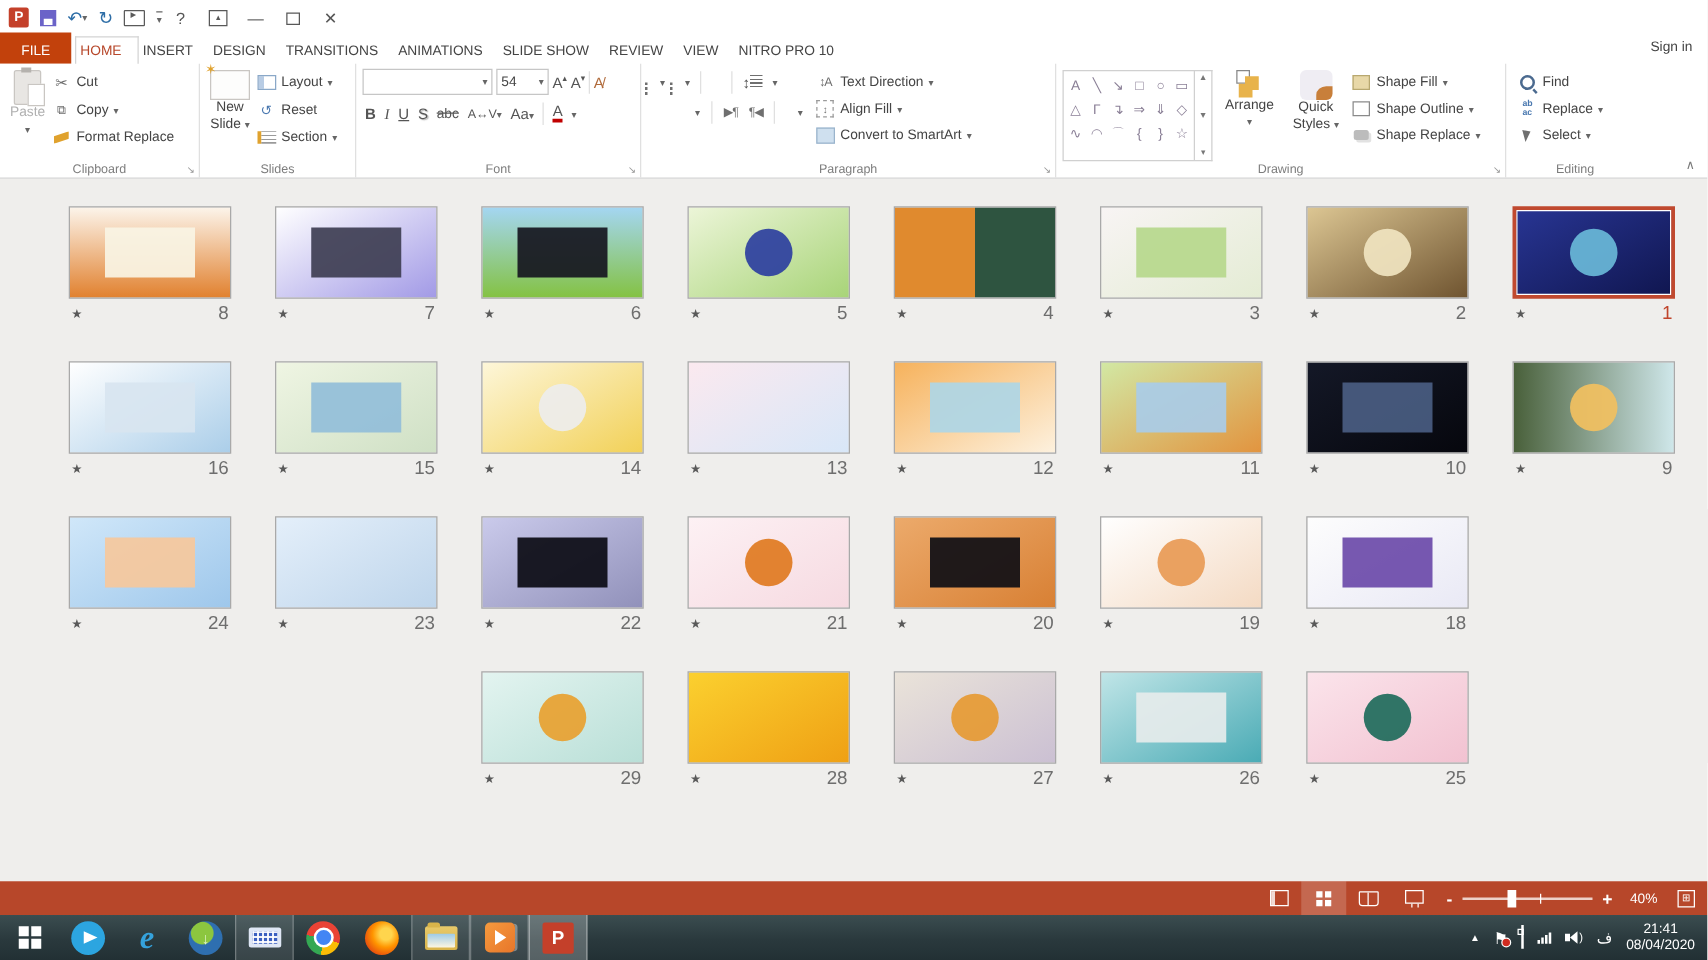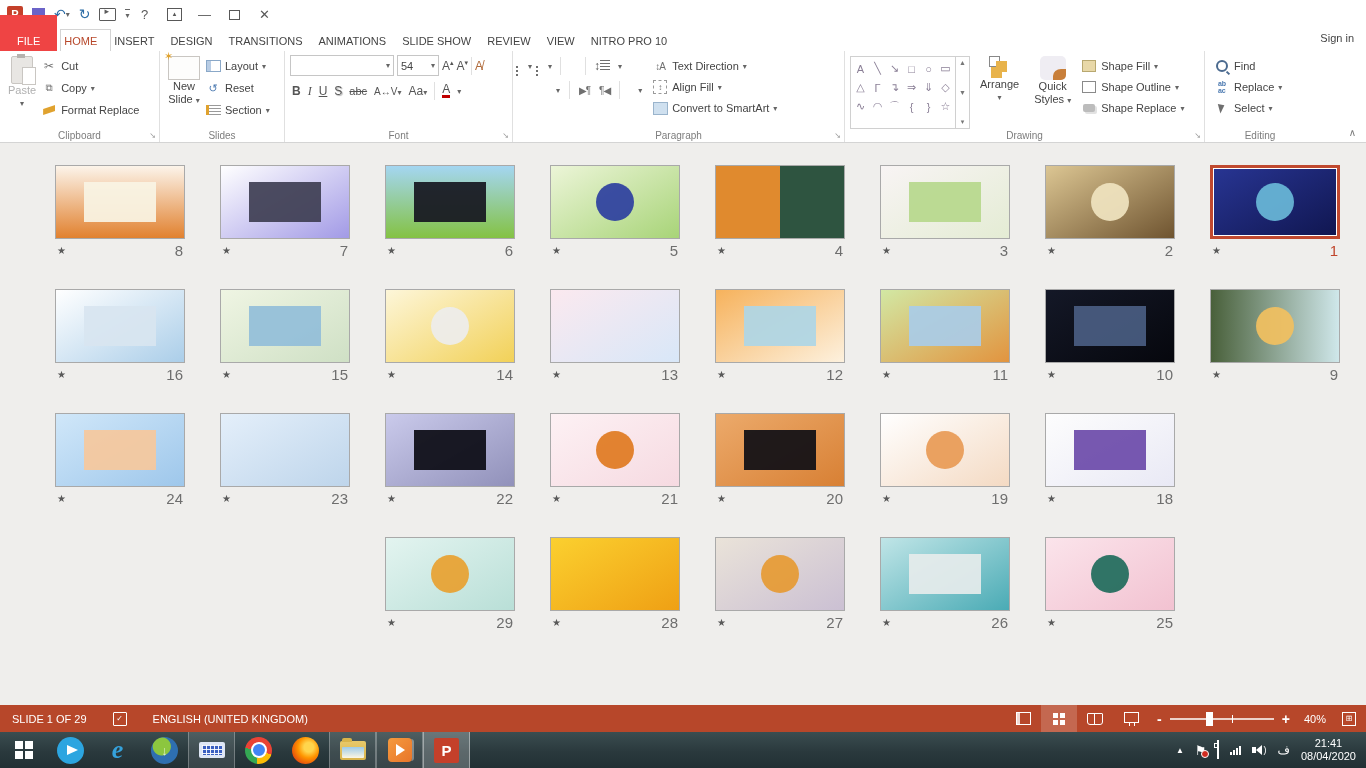--- a/index.html
+++ b/index.html
@@ -20,21 +20,21 @@
   .wincontrols{display:flex;align-items:center;}
   .wc{width:30px;height:24px;display:flex;align-items:center;justify-content:center;
       color:#585858;font-size:13px;}
   .rdo-icon{width:13px;height:11px;border:1px solid #585858;display:flex;align-items:center;justify-content:center;font-size:7px;color:#585858;}
   .restore-icon{width:9px;height:8px;border:1px solid #585858;position:relative;margin-top:2px;}
   .restore-icon:before{content:"";position:absolute;left:2px;top:-4px;width:9px;height:8px;border:1px solid #585858;border-bottom:none;border-left:none;background:#fff;z-index:-1;}
 
   .tabrow{height:23px;background:#fff;position:relative;display:flex;align-items:flex-end;}
   .tabs-container{display:flex;align-items:flex-end;height:23px;}
   .tab{font-size:11px;color:#444;padding:5px 13px 4px 3px;white-space:nowrap;}
-  .tab.file{background:#ef4444;color:#fff;padding:20px 17px 4px 17px;margin-right:3px;}
+  .tab.file{background:#c2410c;color:#fff;padding:9px 17px 4px 17px;margin-right:3px;}
   .tab.active{color:#b7472a;border:1px solid #d4d4d4;border-bottom:1px solid #fff;background:#fff;margin-bottom:-1px;}
   .signin{position:absolute;right:12px;top:4px;font-size:11px;color:#444;}
 
   .ribbon{height:91px;background:#fff;border-bottom:1px solid #d4d4d4;display:flex;position:relative;}
   .group{position:relative;border-right:1px solid #e0e0e0;box-sizing:border-box;padding:3px 3px 13px 3px;}
   .grouplabel{position:absolute;bottom:1px;left:0;right:0;text-align:center;font-size:10px;color:#7d7d7d;}
   .launcher{position:absolute;bottom:2px;right:3px;font-size:8px;color:#9a9a9a;}
   .bigbtn{display:flex;flex-direction:column;align-items:center;justify-content:flex-start;
       font-size:11px;color:#444;padding:2px 5px;line-height:13px;}
   .smallcol{display:flex;flex-direction:column;justify-content:flex-start;gap:2px;padding-top:2px;}
@@ -737,25 +737,20 @@
     </div>
     <div class="meta">
       <span class="star" style="visibility: visible;">★</span>
       <span class="num">25</span>
     </div>
   </div>
 </div>
 </div>
 
 <div class="statusbar">
-  <div class="sb-left">
-    <span>SLIDE 1 OF 29</span>
-    <span class="book-icon">✓</span>
-    <span>ENGLISH (UNITED KINGDOM)</span>
-  </div>
   <div class="sb-right">
     <span class="viewbtn">
         <span class="vb-normal"></span>
       </span>
     <span class="viewbtn active">
         <span class="vb-sorter">
           <i></i>
           <i></i>
           <i></i>
           <i></i>

